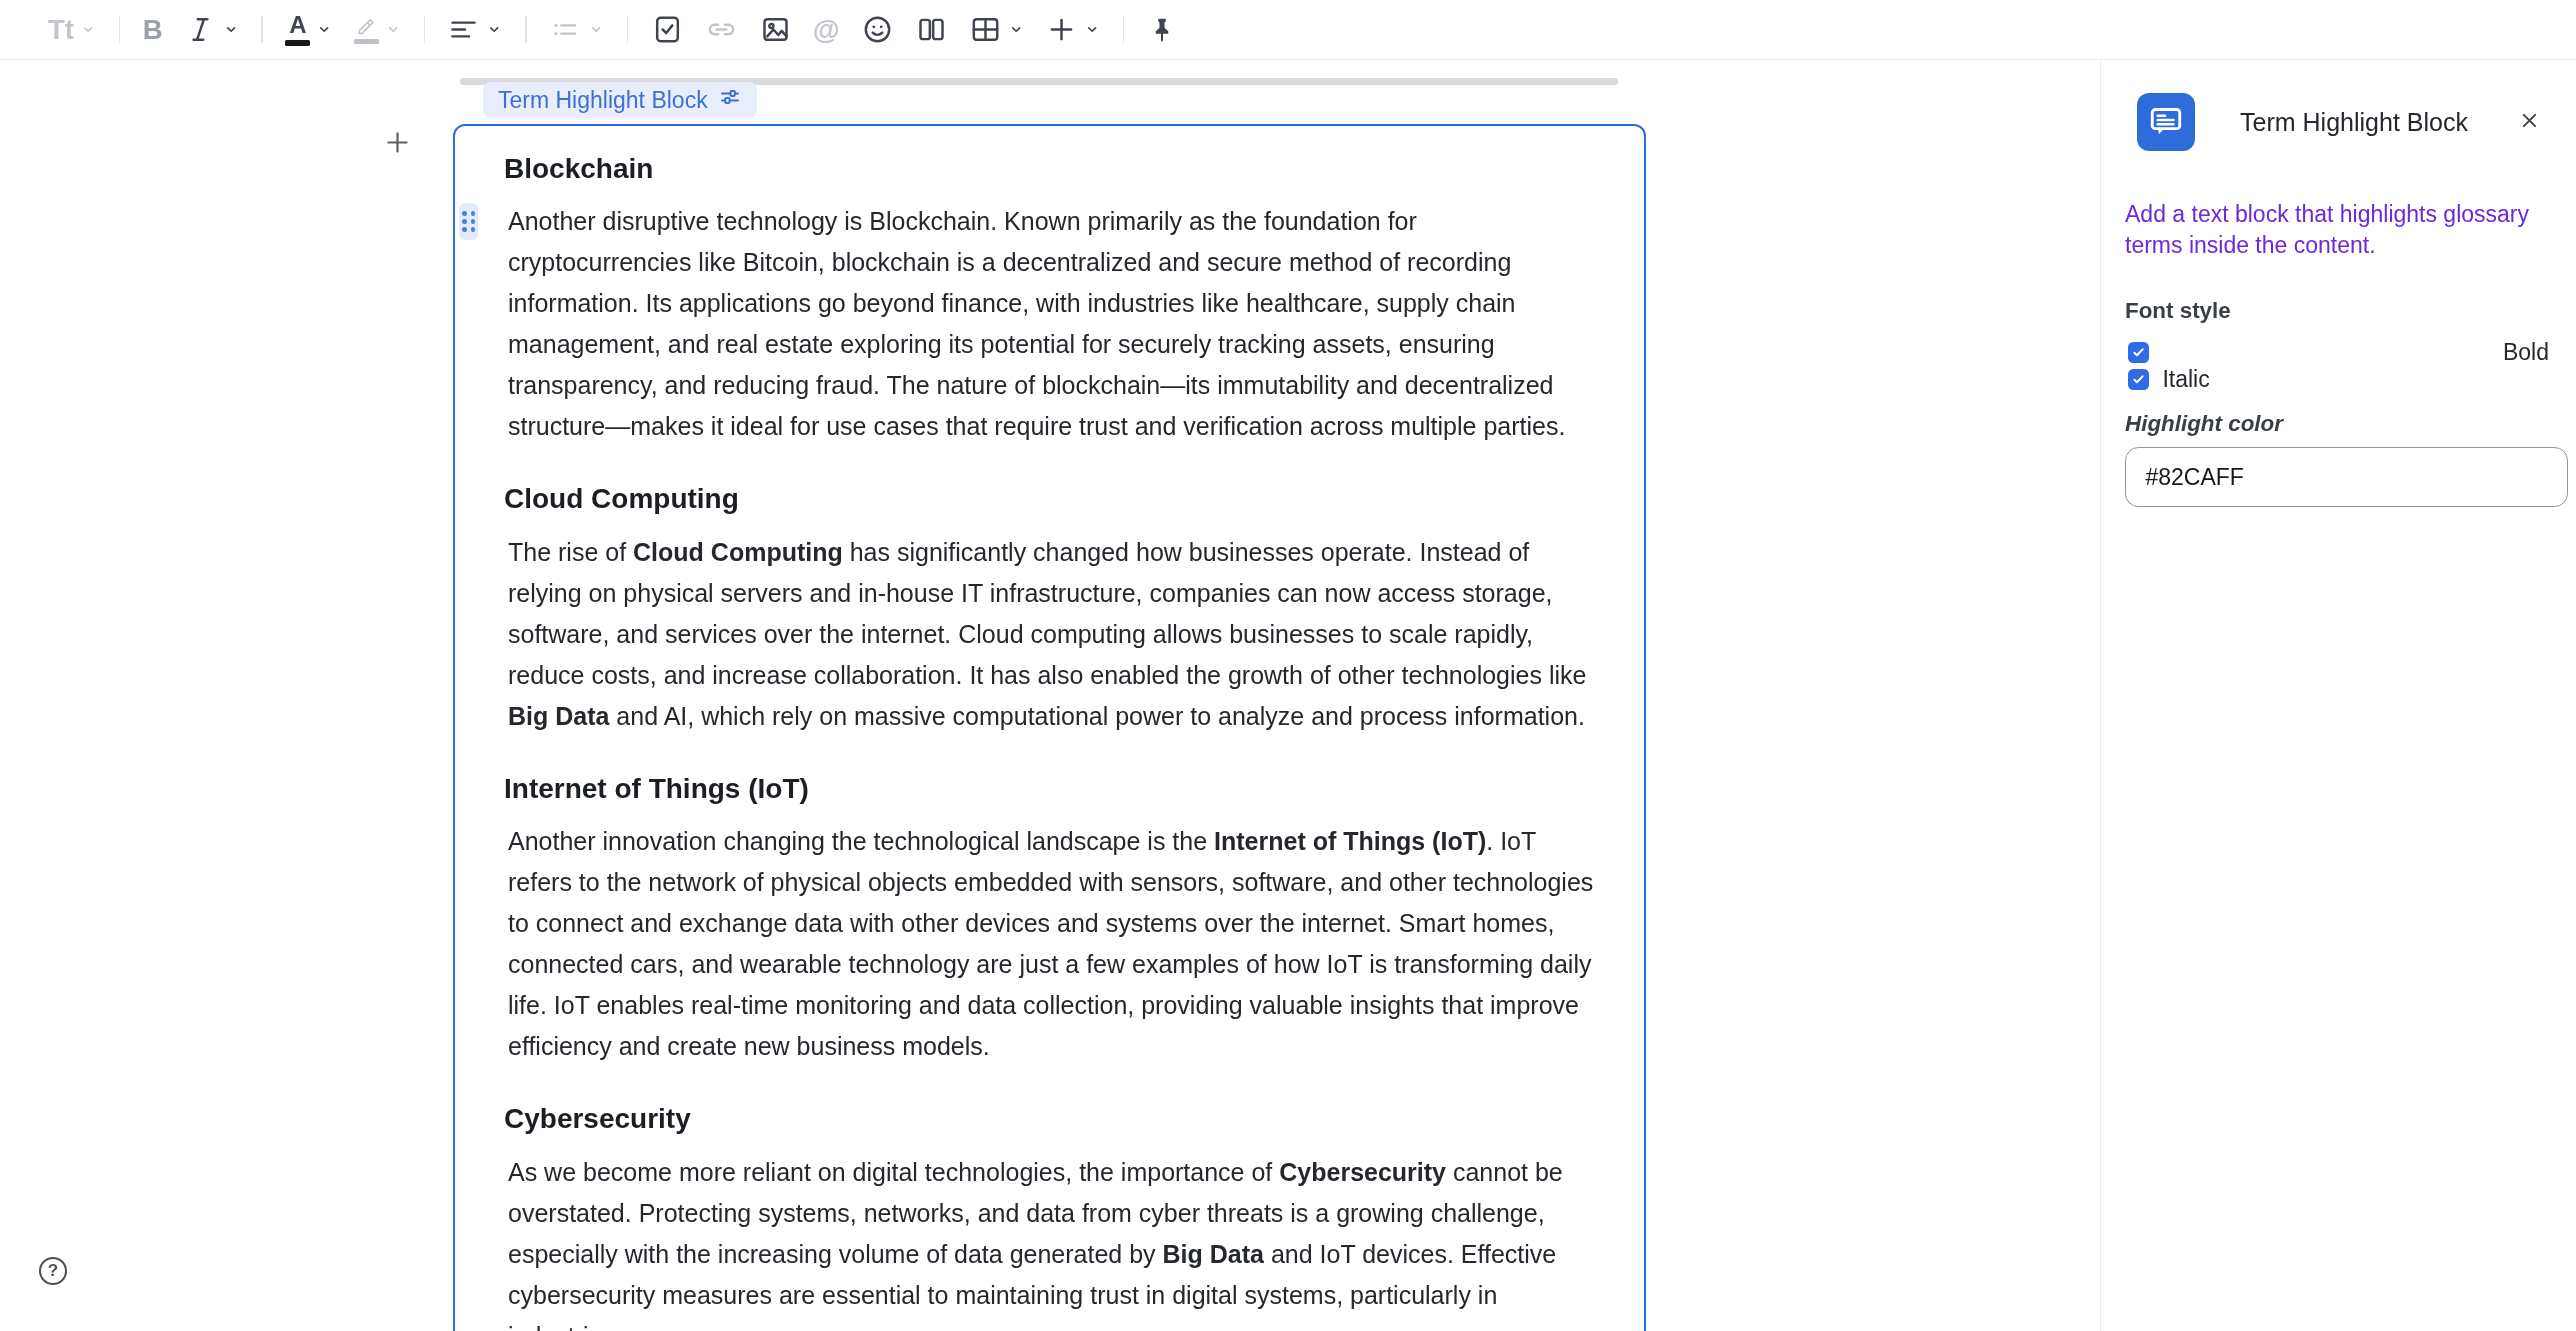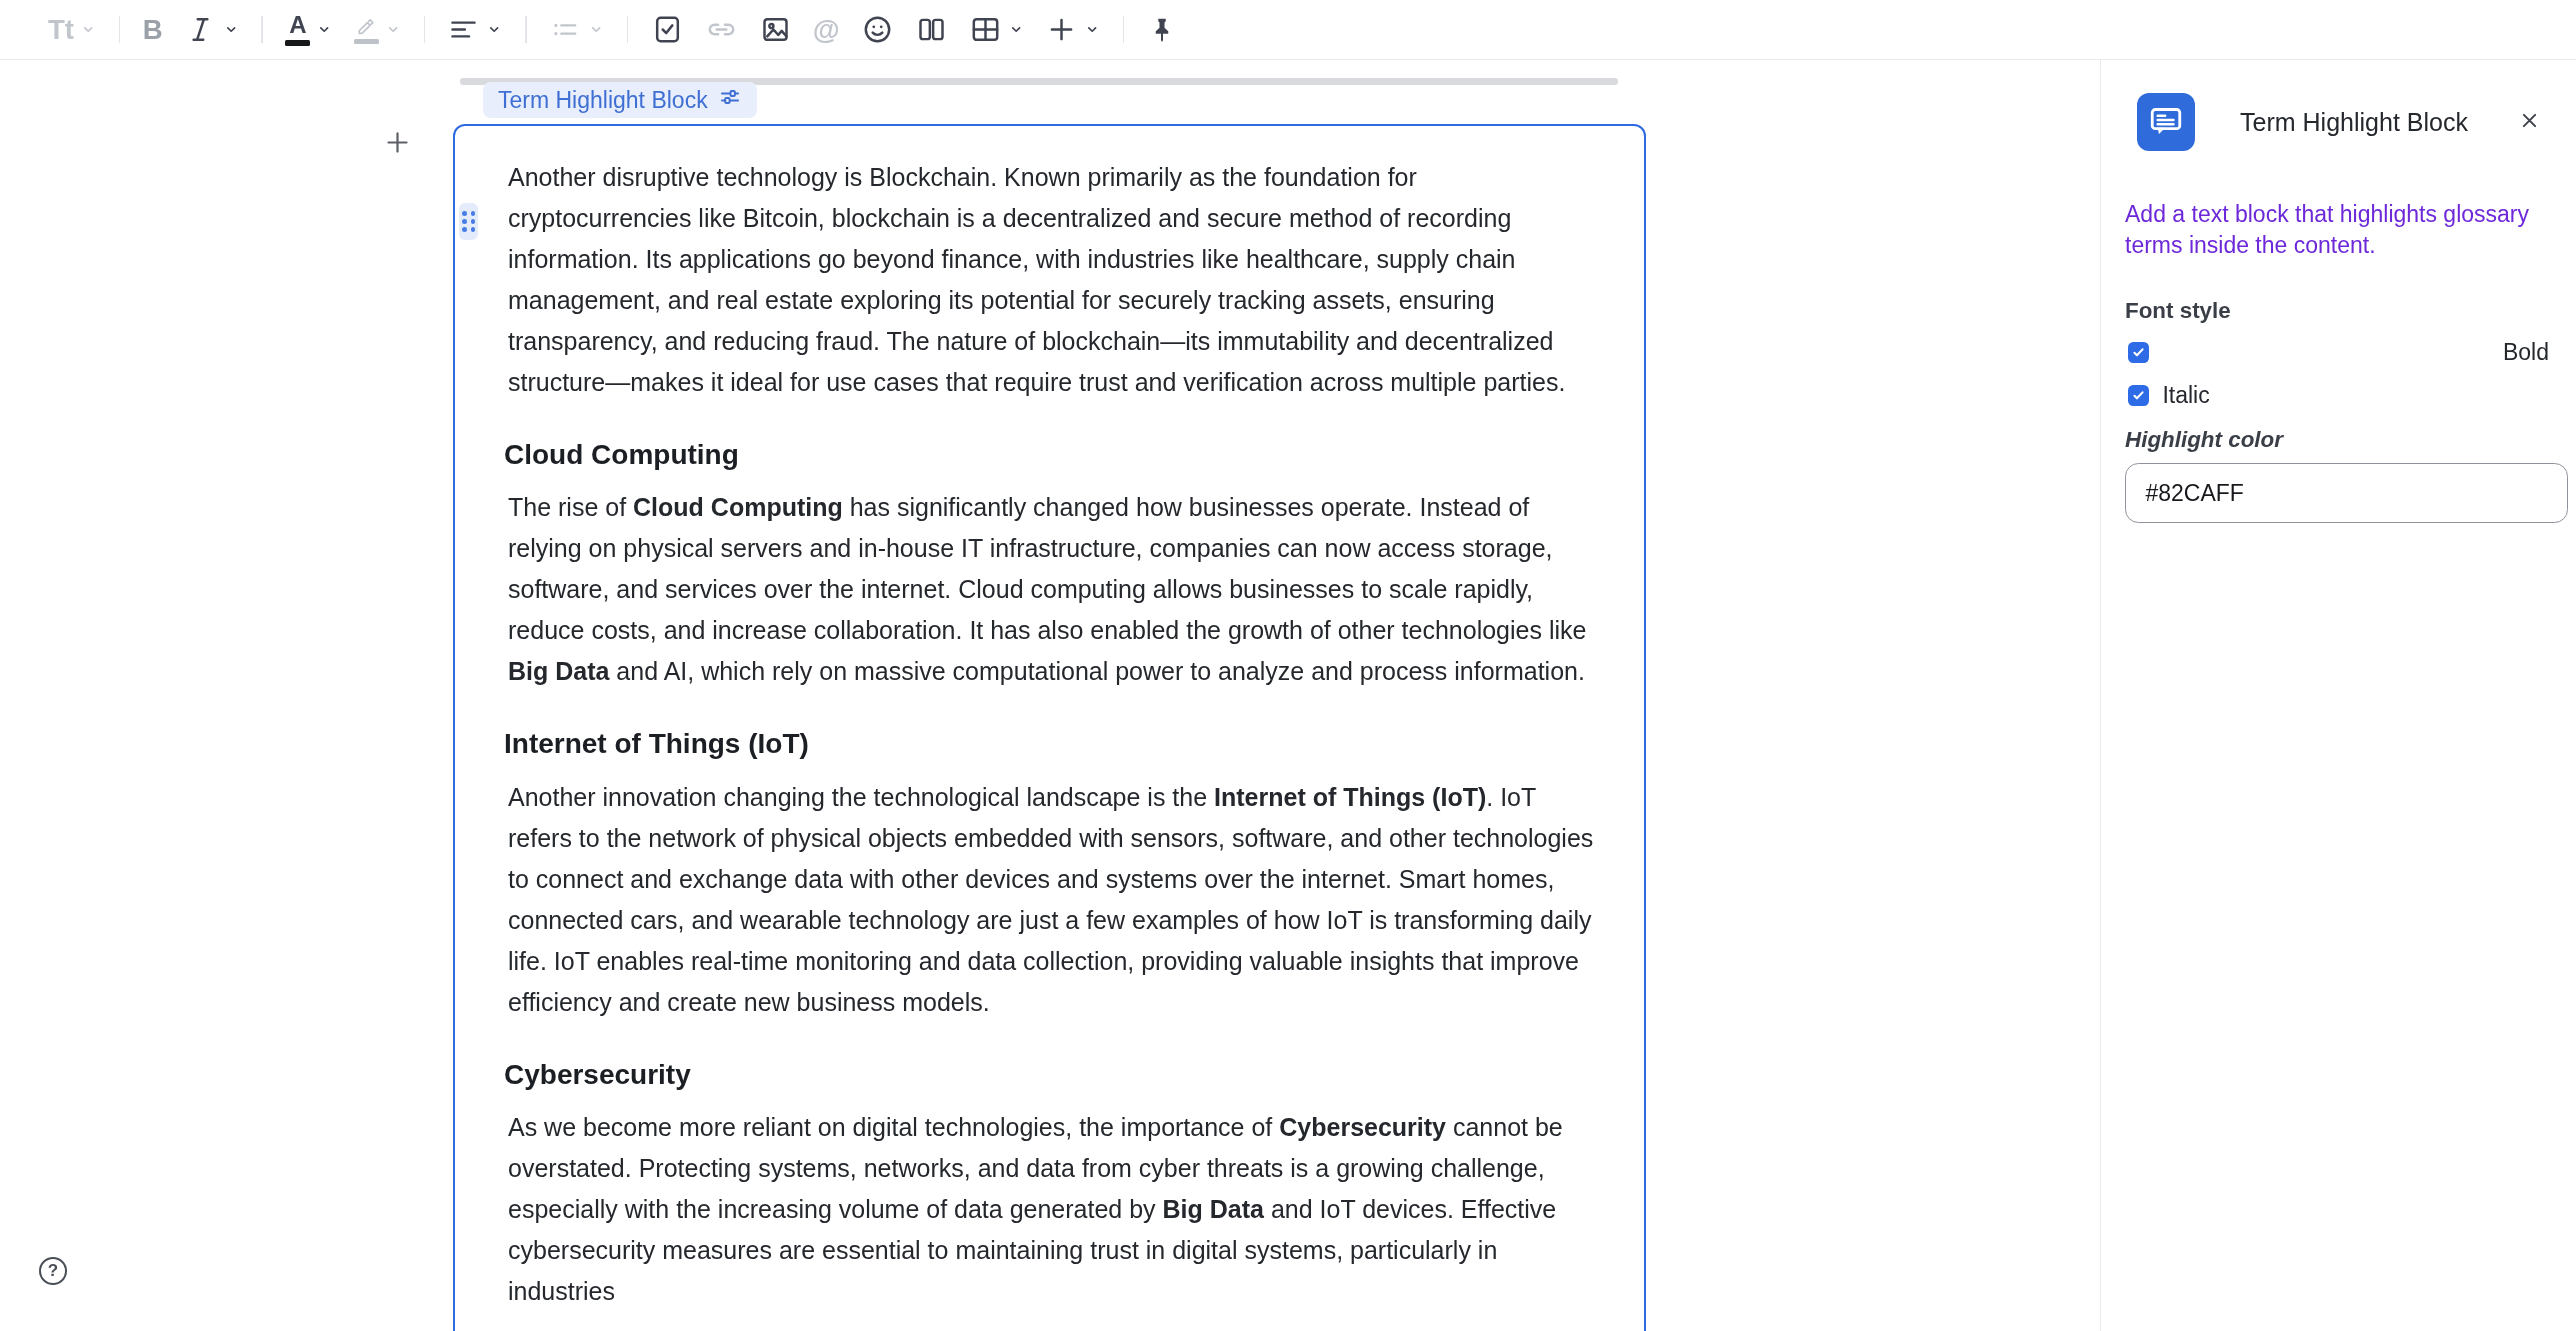--- a/index.html
+++ b/index.html
@@ -48,21 +48,21 @@
     border-left:1.5px solid #e9eaed;padding:33px 27px 0 24px;}
   .panel-header{display:flex;align-items:center;}
   .panel-icon{width:58px;height:58px;margin-left:12px;background:#2f6bdb;border-radius:12px;
     display:flex;align-items:center;justify-content:center;flex:none;}
   .panel-title{flex:1;text-align:center;font-size:25px;color:#24272c;}
   .panel-close{width:33px;height:33px;display:flex;align-items:center;justify-content:center;
     margin-right:3px;cursor:pointer;flex:none;}
   .panel-desc{margin-top:48px;font-size:23px;line-height:31px;color:#6d28d9;width:435px;}
   .group-label{margin-top:37px;font-size:22.4px;font-weight:700;color:#3a3f47;}
   .group-label.hl{margin-top:18px;font-style:italic;}
-  .check-row{display:flex;align-items:center;gap:13.4px;margin-top:16px;padding-left:3px;cursor:pointer;}
+  .check-row{display:flex;align-items:center;gap:13.4px;margin-top:0;padding-left:3px;cursor:pointer;}
   .check-row.first{margin-top:15px;justify-content:space-between;}
   .checkbox{width:21px;height:21px;background:#2e6be6;border-radius:5.2px;display:flex;
     align-items:center;justify-content:center;flex:none;}
   .check-label{font-size:23px;color:#24272c;}
   .hl-input{margin-top:10.4px;width:443px;height:60px;border:1.9px solid #8f939b;border-radius:13.4px;
     padding:0 19.4px;font-size:23px;color:#16181c;font-family:inherit;background:#fff;outline:none;display:block;}
 </style>
 </head>
 <body>
 
@@ -251,20 +251,21 @@
     <svg width="24" height="24" viewBox="0 0 24 24" fill="none" stroke="#3f6fd3" stroke-width="2" stroke-linecap="round">
       <path d="M4 8.5h16M4 15.5h16"></path>
       <rect x="12.5" y="6" width="4.4" height="5" rx="1.2" fill="#e8eefc" stroke="#3f6fd3"></rect>
       <rect x="7.2" y="13" width="4.4" height="5" rx="1.2" fill="#e8eefc" stroke="#3f6fd3"></rect>
     </svg>
   </span>
 </div>
 
 <div class="block">
   <div id="block-sections">
+      <div class="sec-h">Blockchain</div>
       <div class="sec-p"><span>Another disruptive technology is Blockchain. Known primarily as the foundation for cryptocurrencies like Bitcoin, blockchain is a decentralized and secure method of recording information. Its applications go beyond finance, with industries like healthcare, supply chain management, and real estate exploring its potential for securely tracking assets, ensuring transparency, and reducing fraud. The nature of blockchain—its immutability and decentralized structure—makes it ideal for use cases that require trust and verification across multiple parties.</span></div>
       <div class="sec-h">Cloud Computing</div>
       <div class="sec-p"><span>The rise of </span><b>Cloud Computing</b><span> has significantly changed how businesses operate. Instead of relying on physical servers and in-house IT infrastructure, companies can now access storage, software, and services over the internet. Cloud computing allows businesses to scale rapidly, reduce costs, and increase collaboration. It has also enabled the growth of other technologies like </span><b>Big Data</b><span> and AI, which rely on massive computational power to analyze and process information.</span></div>
       <div class="sec-h">Internet of Things (IoT)</div>
       <div class="sec-p"><span>Another innovation changing the technological landscape is the </span><b>Internet of Things (IoT)</b><span>. IoT refers to the network of physical objects embedded with sensors, software, and other technologies to connect and exchange data with other devices and systems over the internet. Smart homes, connected cars, and wearable technology are just a few examples of how IoT is transforming daily life. IoT enables real-time monitoring and data collection, providing valuable insights that improve efficiency and create new business models.</span></div>
       <div class="sec-h">Cybersecurity</div>
       <div class="sec-p"><span>As we become more reliant on digital technologies, the importance of </span><b>Cybersecurity</b><span> cannot be overstated. Protecting systems, networks, and data from cyber threats is a growing challenge, especially with the increasing volume of data generated by </span><b>Big Data</b><span> and IoT devices. Effective cybersecurity measures are essential to maintaining trust in digital systems, particularly in industries</span></div>
     </div>
 </div>
 

